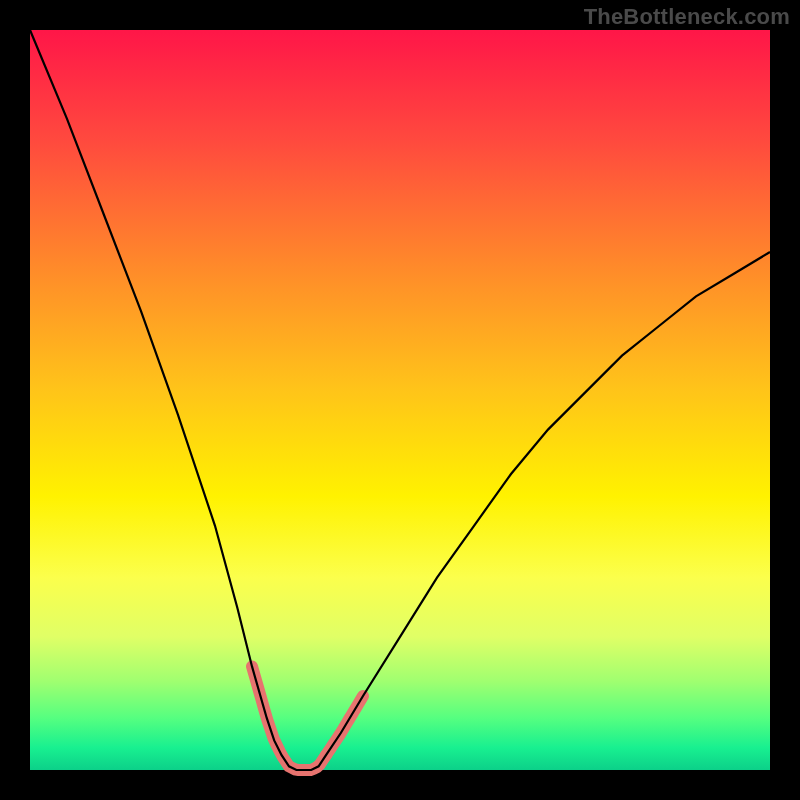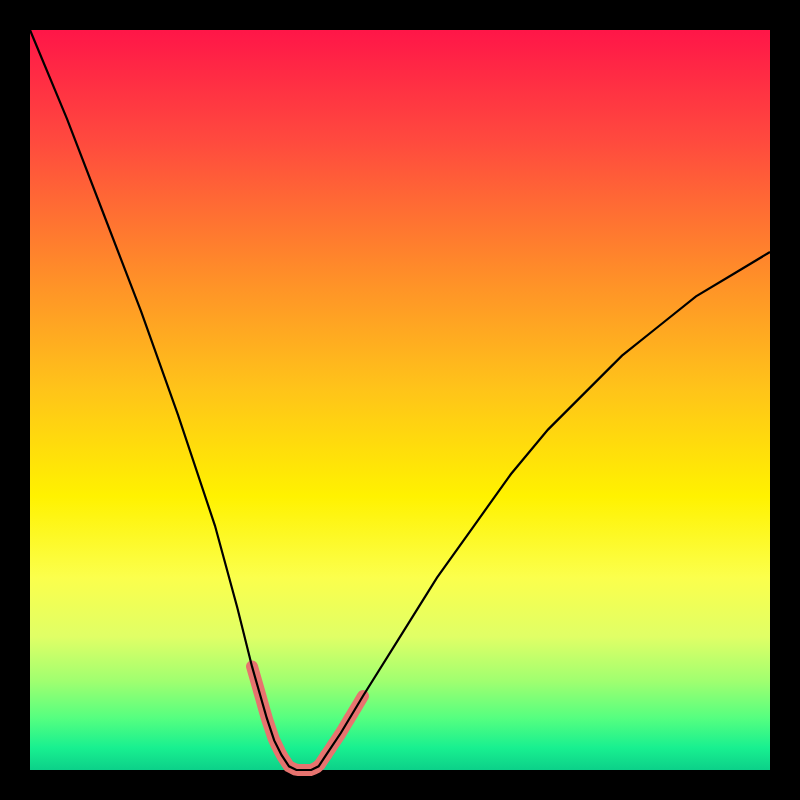--- a/index.html
+++ b/index.html
@@ -45,20 +45,21 @@
     height: 740px;
     overflow: visible;
   }
   .black-line { stroke: #000; stroke-width: 2.2; fill: none; }
   .pink-seg  { stroke: #e7736f; stroke-width: 12; fill: none; stroke-linecap: round; }
 </style>
 </head>
 <body>
 
 <div class="stage">
+  <div class="watermark">TheBottleneck.com</div>
 
   <div class="plot-area">
     <svg class="curve" viewBox="0 0 740 740">
       <path id="pinkL" class="pink-seg" d="M222.0 636.4 L225.1 647.2 L228.2 658.0 L231.3 668.8 L234.3 679.6 L237.4 690.1 L240.5 699.3 L243.6 708.5 L246.7 715.3 L249.8 721.5 L252.8 727.0 L255.9 731.7 L259.0 736.3 L262.1 737.8 L265.2 739.4 L268.3 740.0 L271.3 740.0 L274.4 740.0 L277.5 740.0 L280.6 740.0 L283.7 738.8 L286.8 737.2 L289.8 734.5 L292.9 729.8 L296.0 725.2"></path>
       <path id="pinkR" class="pink-seg" d="M296.0 725.2 L298.3 721.7 L300.6 718.3 L302.9 714.8 L305.3 711.3 L307.6 707.9 L309.9 704.4 L312.2 700.7 L314.5 696.8 L316.8 693.0 L319.1 689.1 L321.4 685.3 L323.8 681.4 L326.1 677.6 L328.4 673.7 L330.7 669.9 L333.0 666.0"></path>
       <path id="mainLine" class="black-line" d="M0.0 0.0 L37.0 88.8 L74.0 185.0 L111.0 281.2 L148.0 384.8 L185.0 495.8 L207.2 577.2 L222.0 636.4 L236.8 688.2 L244.2 710.4 L251.6 725.2 L259.0 736.3 L266.4 740.0 L273.8 740.0 L281.2 740.0 L288.6 736.3 L296.0 725.2 L310.8 703.0 L333.0 666.0 L370.0 606.8 L407.0 547.6 L444.0 495.8 L481.0 444.0 L518.0 399.6 L555.0 362.6 L592.0 325.6 L629.0 296.0 L666.0 266.4 L703.0 244.2 L740.0 222.0"></path>
     </svg>
   </div>
 </div>
 

